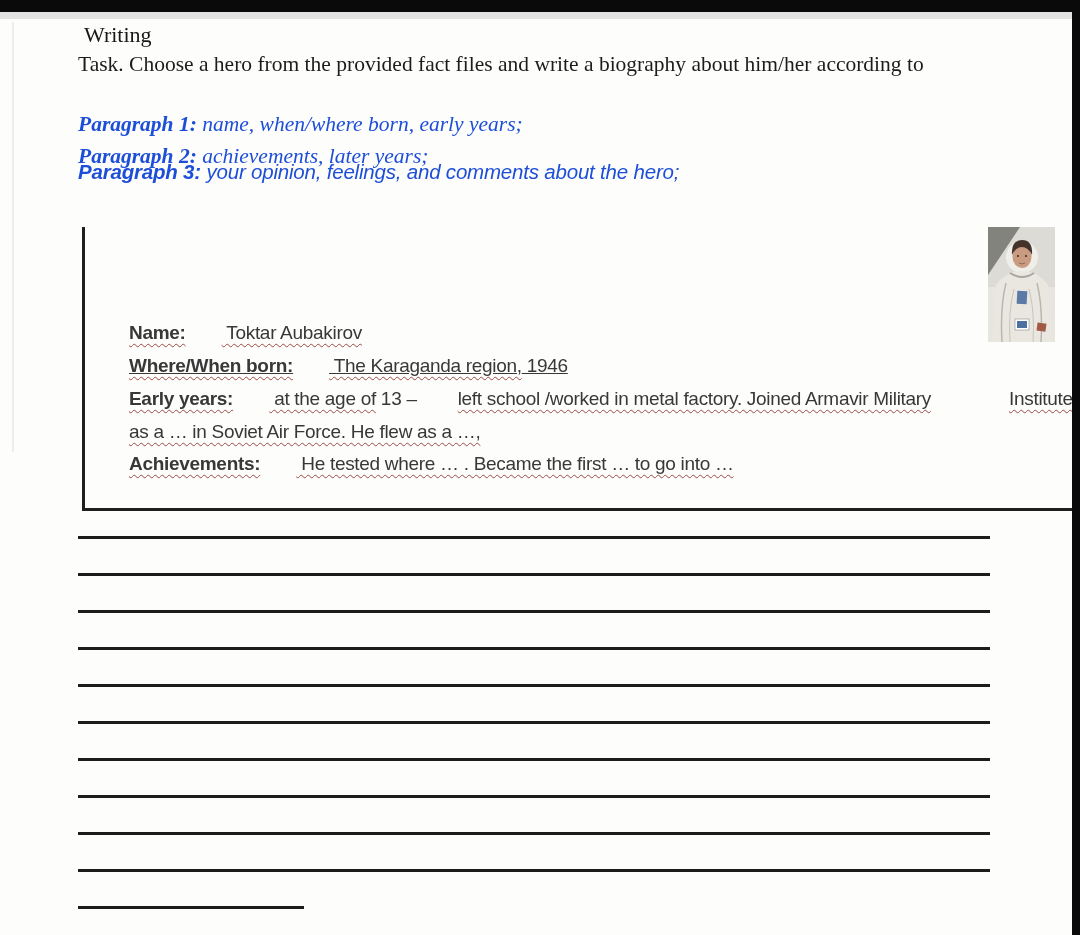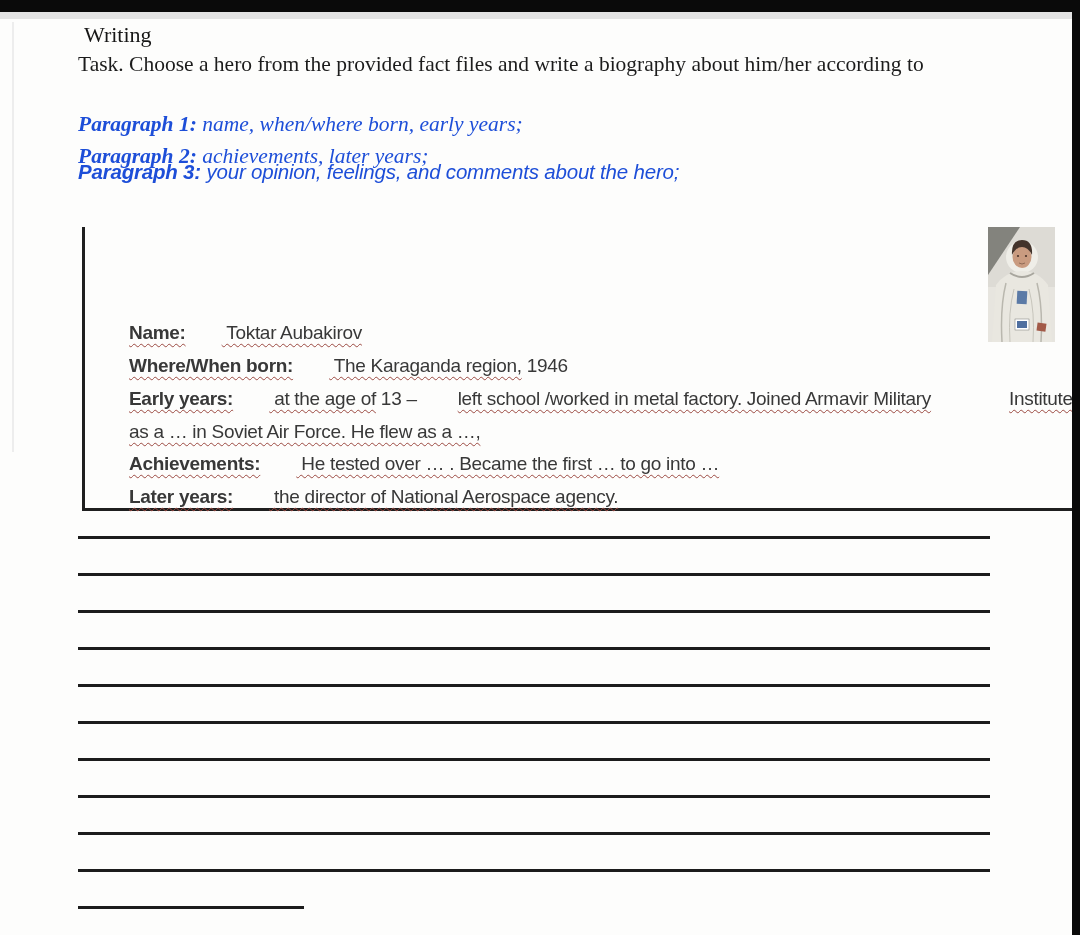--- a/index.html
+++ b/index.html
@@ -44,21 +44,21 @@
   .fl .b{font-weight:700;}
   .sq{
     text-decoration-line:underline;
     text-decoration-style:wavy;
     text-decoration-color:#9c4a42;
     text-decoration-thickness:1px;
     text-underline-offset:4px;
     margin-left:36px;
   }
   .fl.l-name{top:95px;}
-  .fl.l-where{top:128px;}
+  .fl.l-where{top:128px;text-decoration:underline;}
   .fl.l-early1{top:161px;width:985px;}
   .fl.l-early1 .seg3{position:absolute;left:880px;top:0;white-space:nowrap;}
   .fl.l-early2{top:194px;}
   .fl.l-ach{top:226px;}
   .fl.l-later{top:259px;}
 
   .photo{position:absolute;left:903px;top:0;width:67px;height:115px;}
 
   
   #answer-lines{position:absolute;left:78px;top:536px;}
@@ -111,23 +111,22 @@
   </div>
 
   <div class="fl l-name"><span class="b sq">Name:</span><span class="sq"> Toktar Aubakirov</span></div>
 
   <div class="fl l-where"><span class="b sq">Where/When born:</span><span class="sq"> The Karaganda region,</span><span> 1946</span></div>
 
   <div class="fl l-early1"><span class="b sq">Early years:</span><span class="sq"> at the age of</span><span> 13 – </span><span class="sq">left school /worked in metal factory. Joined Armavir Military</span><span class="sq seg3">Institute. Flew</span></div>
 
   <div class="fl l-early2"><span class="sq">as a … in Soviet Air Force. He flew as a …,</span></div>
 
-  <div class="fl l-ach"><span class="b sq">Achievements:</span><span class="sq"> He tested over … . Became the first … to go into …</span></div>
+  <div class="fl l-ach"><span class="b sq">Achievements:</span><span class="sq"> He tested where … . Became the first … to go into …</span></div>
 
-  <div class="fl l-later"><span class="b sq">Later years:</span><span class="sq"> the director of National Aerospace agency.</span></div>
 </div>
 
 <div id="answer-lines">
     <div class="ans-line long"></div>
     <div class="ans-line long"></div>
     <div class="ans-line long"></div>
     <div class="ans-line long"></div>
     <div class="ans-line long"></div>
     <div class="ans-line long"></div>
     <div class="ans-line long"></div>

